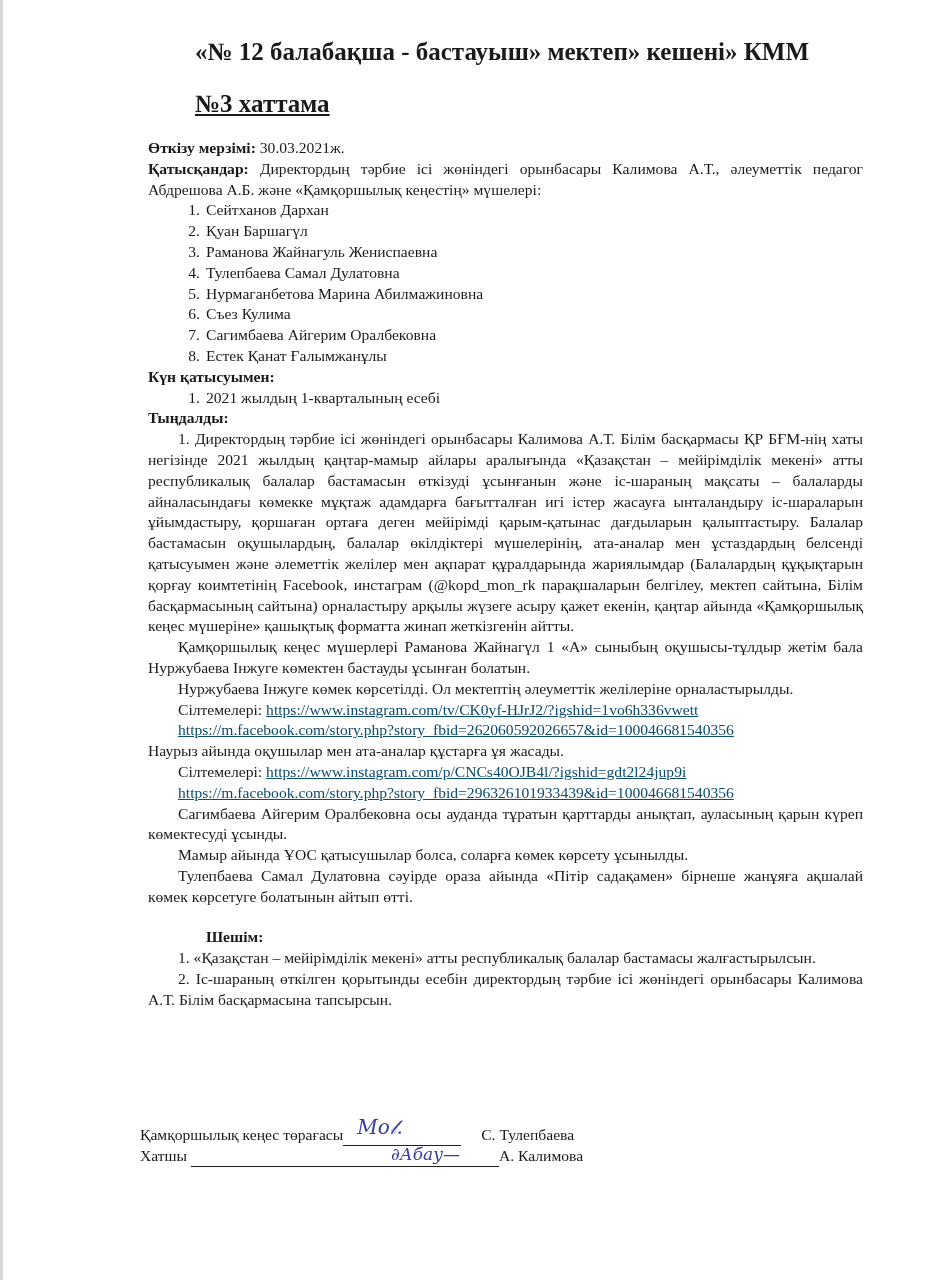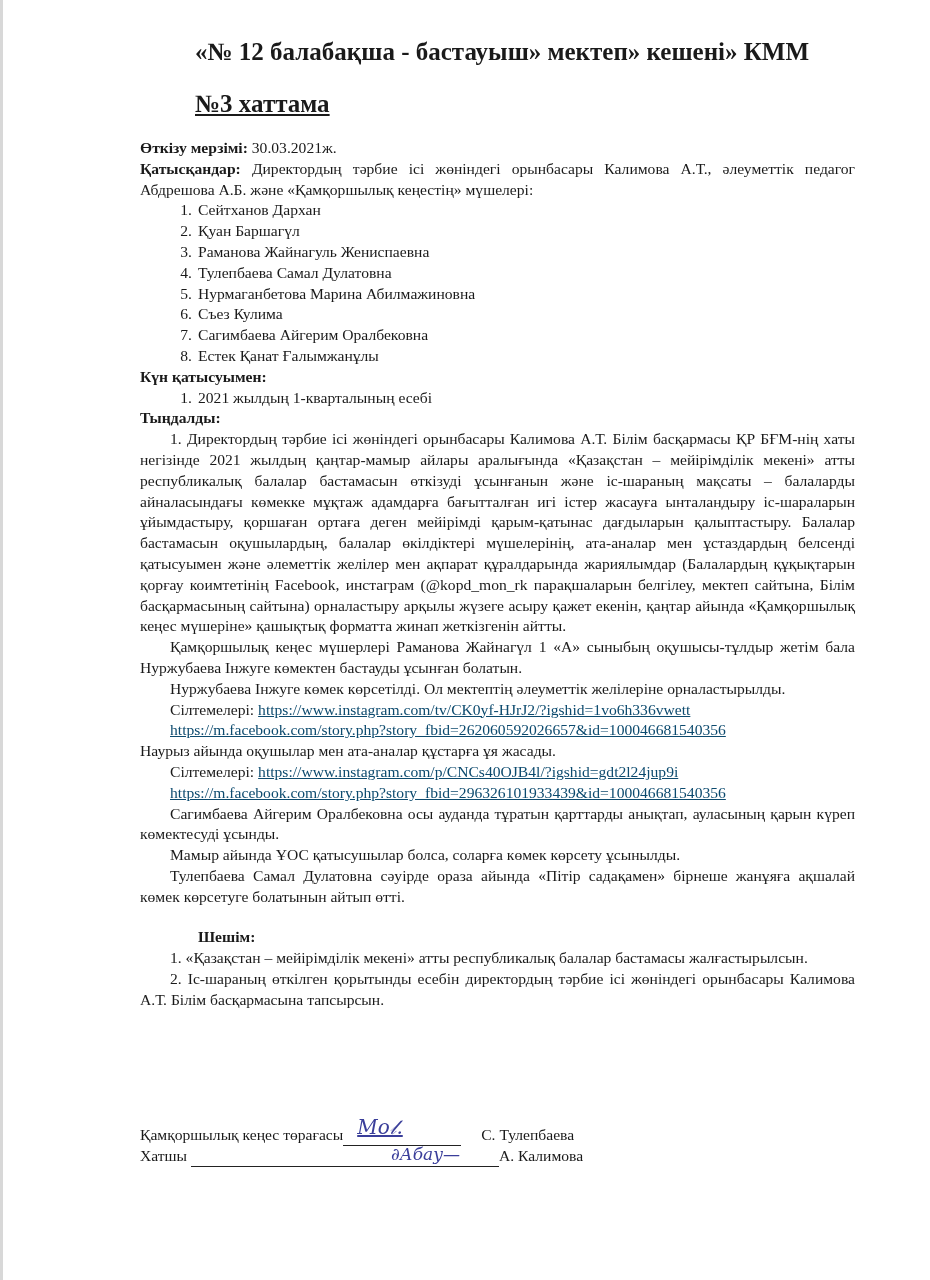--- a/index.html
+++ b/index.html
@@ -5,21 +5,21 @@
   html, body { margin: 0; padding: 0; }
   body {
     width: 930px; height: 1280px; background: #ffffff; position: relative; overflow: hidden;
     font-family: "Liberation Serif", "DejaVu Serif", serif; color: #1a1a1a;
   }
   .leftedge { position: absolute; left: 0; top: 0; width: 3px; height: 1280px; background: #d8d8d8; }
   .page { position: absolute; left: 140px; top: 0; width: 715px; }
   .title { position: absolute; left: 0; width: 715px; text-align: left; font-weight: bold; font-size: 25px; }
   .title1 { top: 38px; left: 55px; width: 660px; }
   .title2 { top: 90px; left: 55px; width: 660px; text-decoration: underline; }
-  .body { position: absolute; top: 138px; left: 0; width: 715px; font-size: 15.6px; line-height: 20.8px; }
+  .body { position: absolute; top: 138px; left: 8px; width: 715px; font-size: 15.6px; line-height: 20.8px; }
   p { margin: 0; }
   .b { font-weight: bold; }
   .just { text-align: justify; text-align-last: left; }
   .ind { text-indent: 30px; }
   ol.list { margin: 0; padding: 0; list-style: none; }
   ol.list li { padding-left: 34px; }
   .num { display: inline-block; width: 18px; text-align: right; margin-right: 6px; }
   a.link { color: #0c4a6e; text-decoration: underline; }
   .linkline { padding-left: 30px; }
   .gap { height: 20px; }
@@ -72,18 +72,18 @@
 
     <div class="gap"></div>
     <p class="b ind" style="text-indent:58px">Шешім:</p>
     <p class="just ind">1. «Қазақстан – мейірімділік мекені» атты республикалық балалар бастамасы жалғастырылсын.</p>
     <p class="just ind">2. Іс-шараның өткілген қорытынды есебін директордың тәрбие ісі жөніндегі орынбасары Калимова  А.Т. Білім басқармасына тапсырсын.</p>
   </div>
 </div>
 
 <div class="sig">
   <div class="sigrow">
-    <span>Қамқоршылық кеңес төрағасы</span><span class="sigline" style="width:118px"><span class="signature" style="left: 14px; top: -12px; color: rgb(58, 62, 154); text-decoration: underline;">Mo𝓁.</span></span><span style="margin-left:20px">С. Тулепбаева</span>
+    <span>Қамқоршылық кеңес төрағасы</span><span class="sigline" style="width:118px"><span class="signature" style="left: 14px; top: -12px; color: rgb(58, 62, 154);">Mo𝓁.</span></span><span style="margin-left:20px">С. Тулепбаева</span>
   </div>
   <div class="sigrow">
     <span>Хатшы </span><span class="sigline" style="width:308px"><span class="signature" style="left: 200px; top: -6px; font-size: 17px; color: rgb(58, 62, 154); text-align: center;">∂Абау—</span></span><span>А. Калимова</span>
   </div>
 </div>
 
 </body></html>

